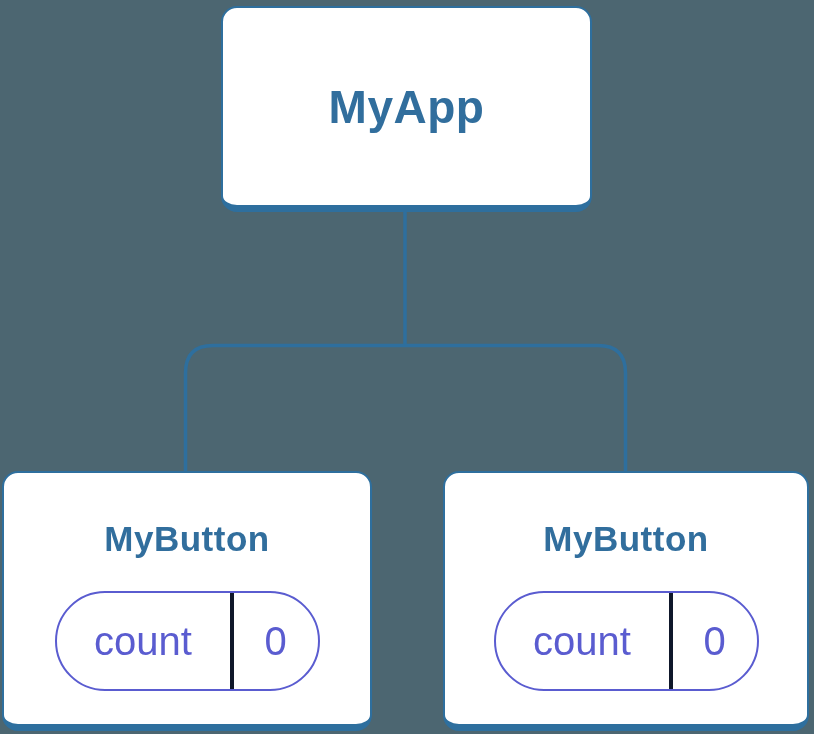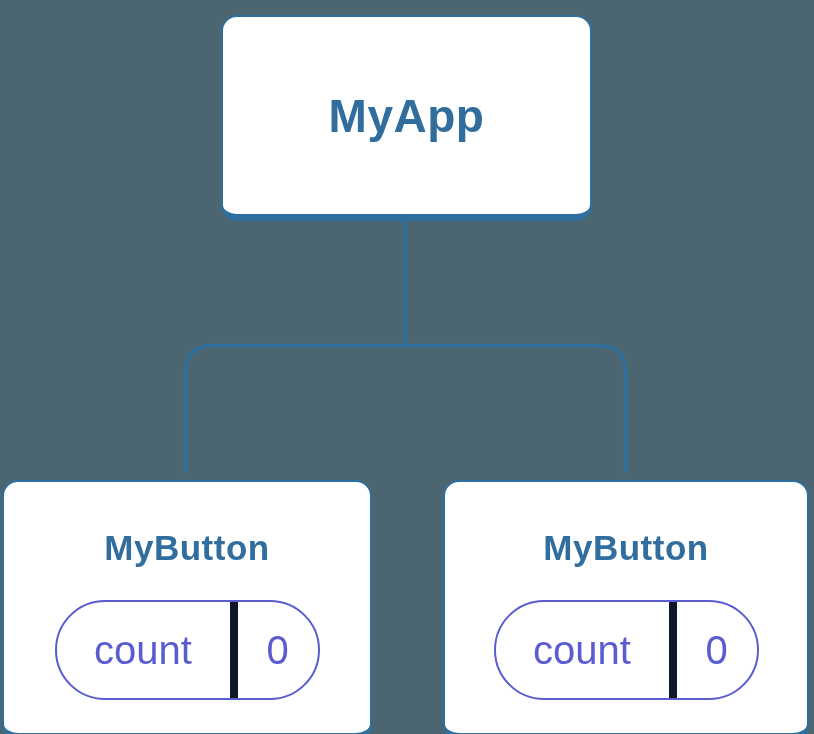--- a/index.html
+++ b/index.html
@@ -20,21 +20,20 @@
     width: 814px; height: 734px;
   }
 
   .node {
     position: absolute;
     box-sizing: border-box;
     background: #FFFFFF;
     border: 2px solid #2E6F9E;
     border-bottom-width: 7px;
     border-radius: 16px;
-    margin-top: 9px;
   }
 
   .node-root {
     left: 221px; top: 6px;
     width: 371px; height: 206px;
     display: flex;
     align-items: center;
     justify-content: center;
   }
 
@@ -63,21 +62,21 @@
     border: 2px solid #5A5CD0;
     border-radius: 50px;
     display: flex;
     align-items: stretch;
     color: #5A5CD0;
     font-size: 40px;
     font-weight: 400;
   }
   .state-key {
     flex: 0 0 173px;
-    border-right: 8px solid #0f172a;
+    border-right: 4px solid #0f172a;
     display: flex;
     align-items: center;
     justify-content: center;
     text-align: center;
   }
   .state-value {
     flex: 1 1 auto;
     display: flex;
     align-items: center;
     justify-content: center;

